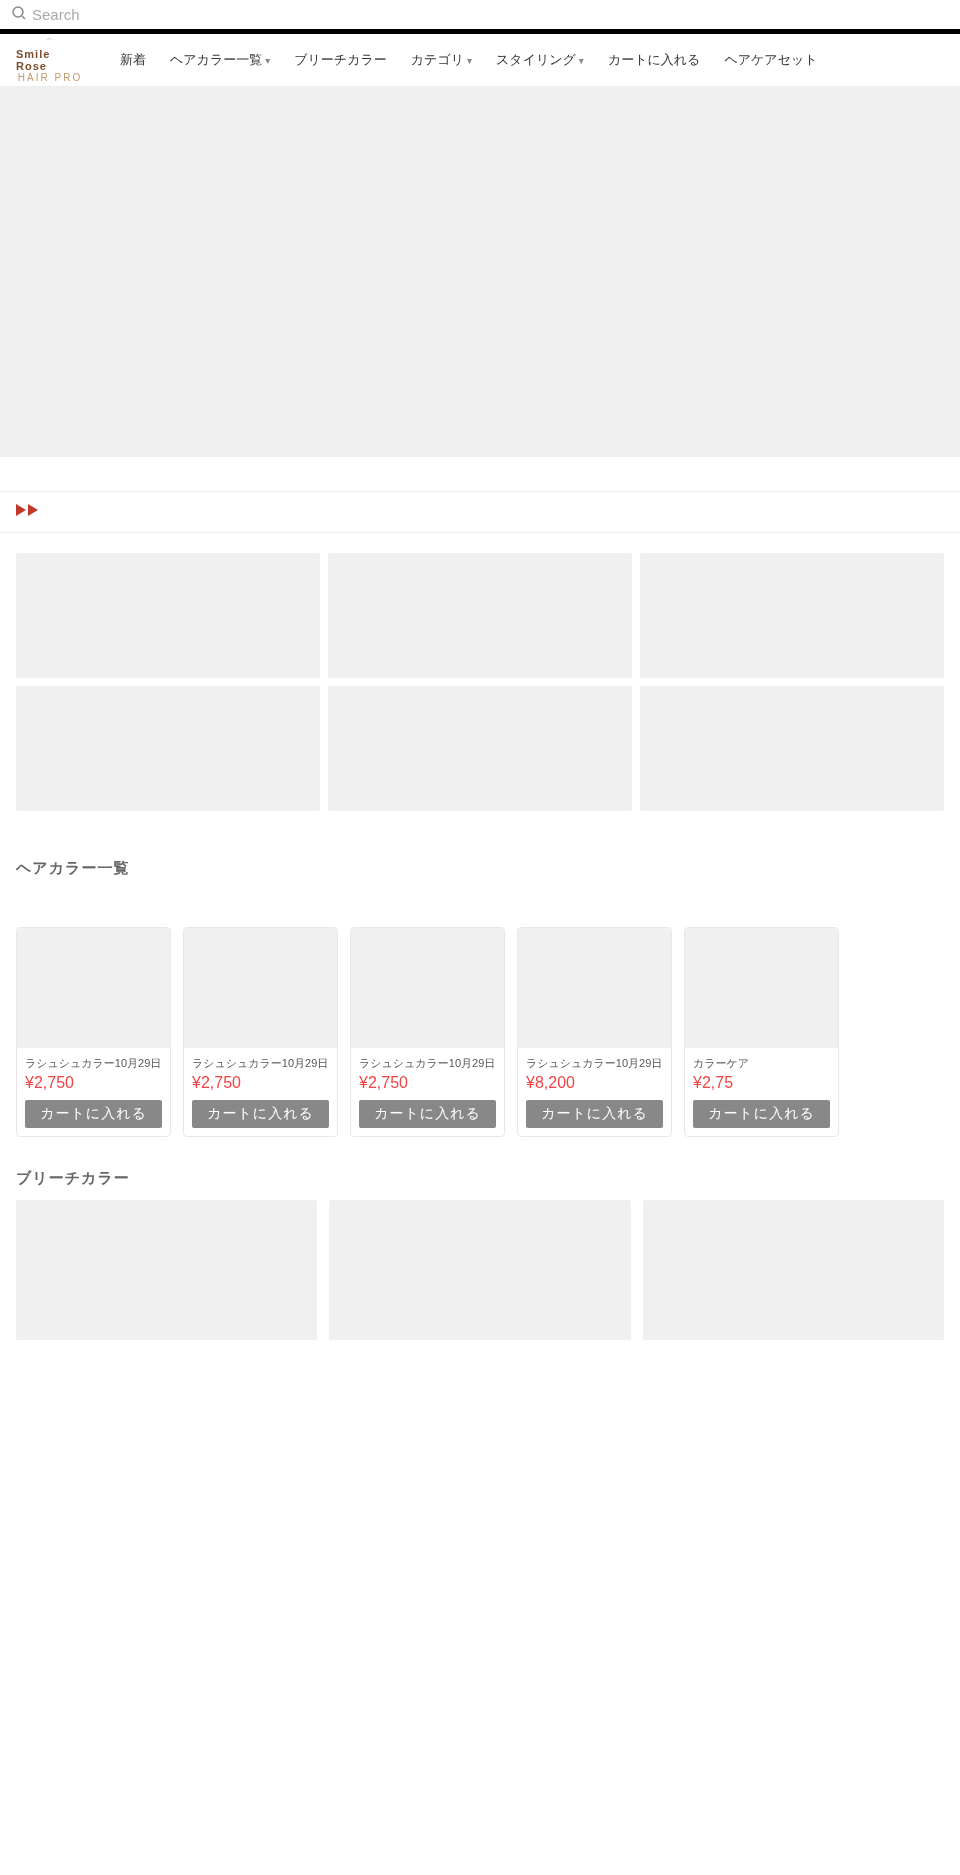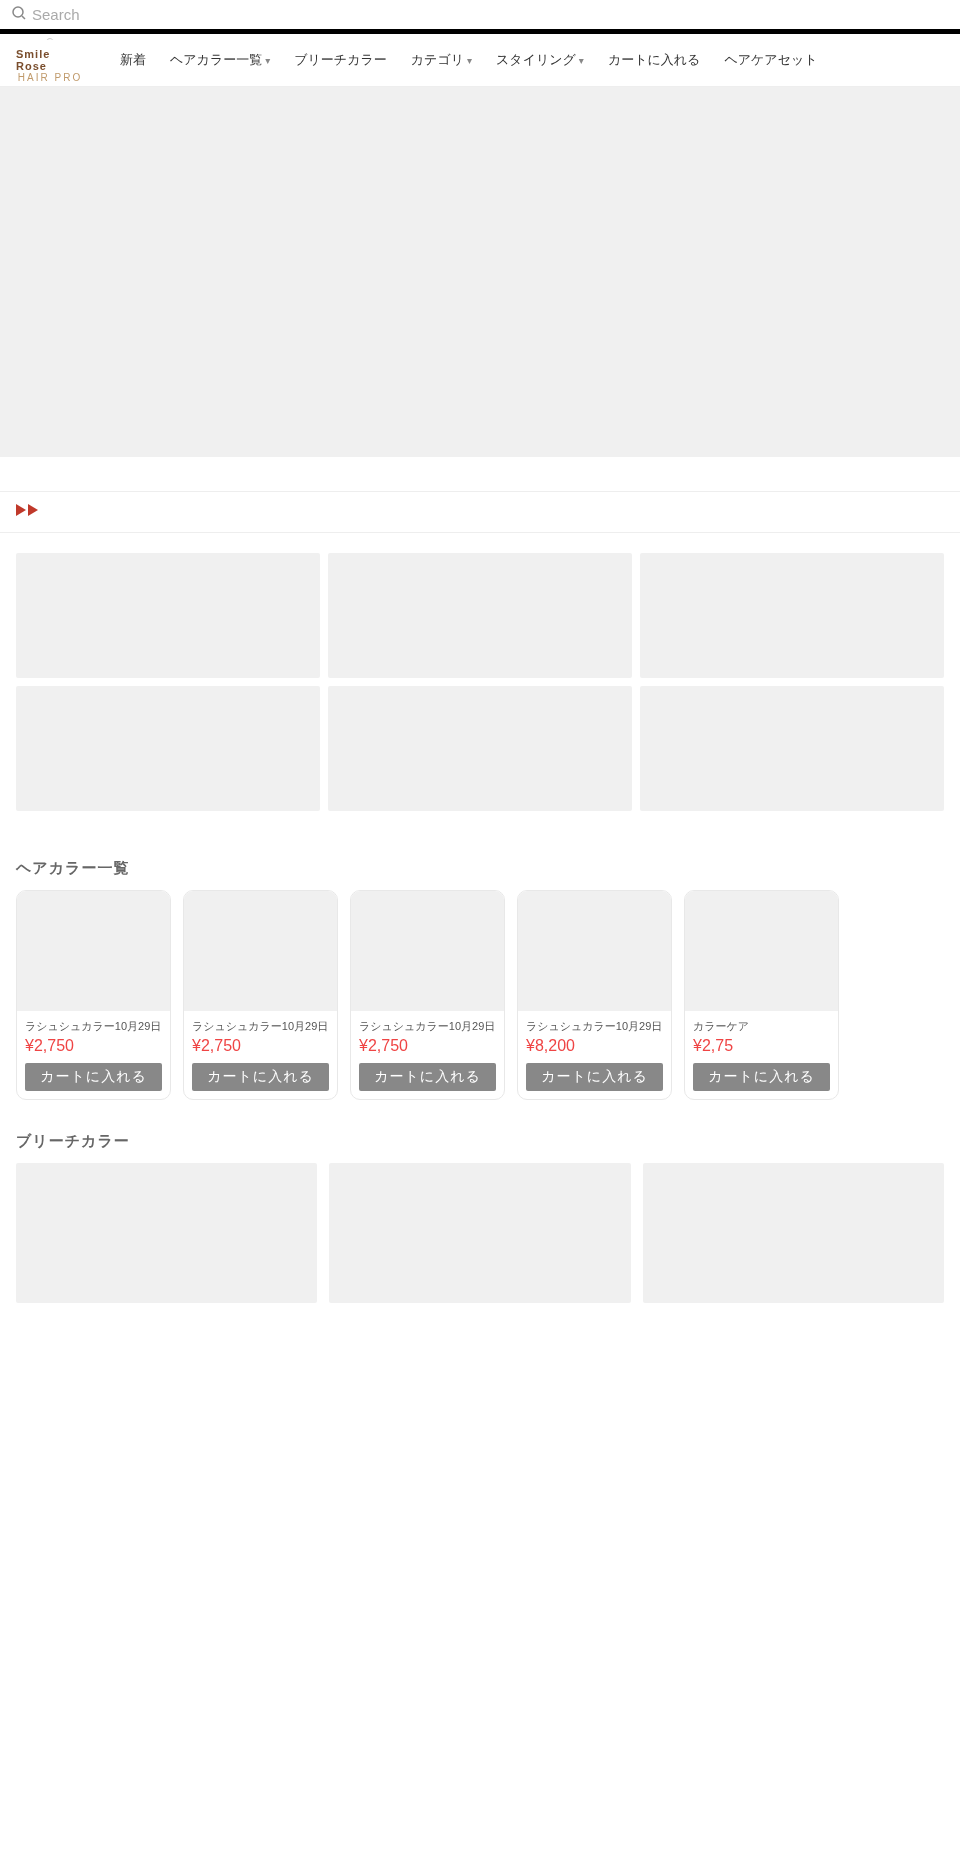--- a/index.html
+++ b/index.html
@@ -158,24 +158,25 @@
     .product-scroll-row {
       display: flex;
       gap: 12px;
       overflow-x: auto;
       padding-bottom: 4px;
     }
     .product-card {
       min-width: 155px;
       max-width: 155px;
       border: 1px solid #e8e8e8;
-      border-radius: 10px;
+      border-radius: 4px;
       overflow: hidden;
       background: #fff;
       flex-shrink: 0;
+      margin-top: 37px;
     }
     .product-image {
       width: 100%;
       height: 120px;
       background: #f0f0f0;
     }
     .product-info {
       padding: 8px;
     }
     .product-name {

